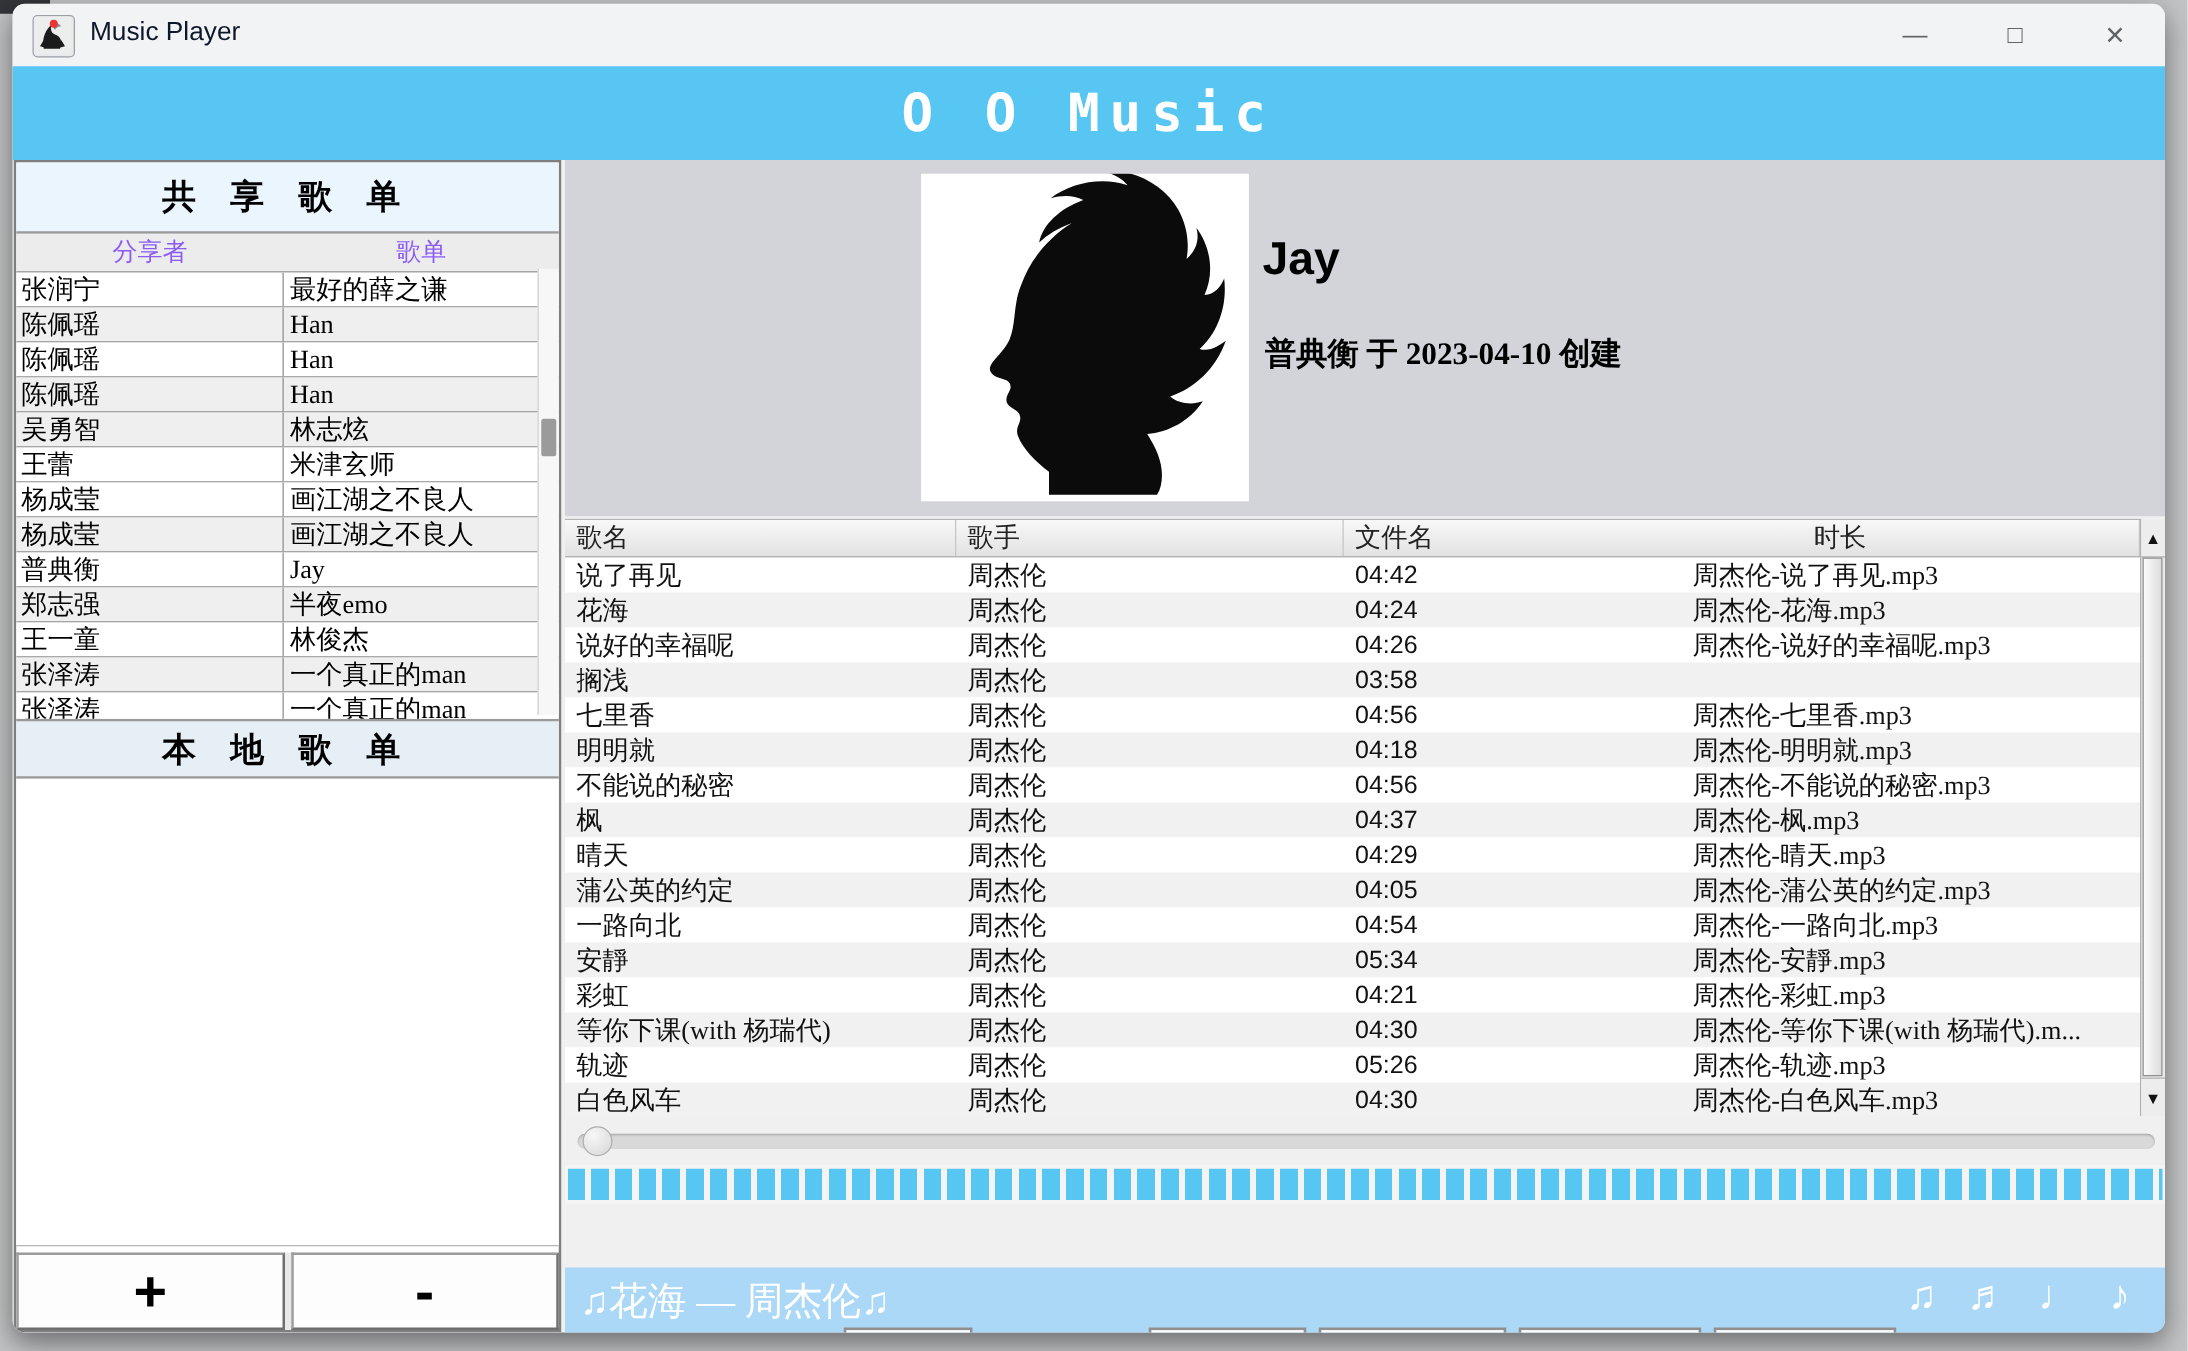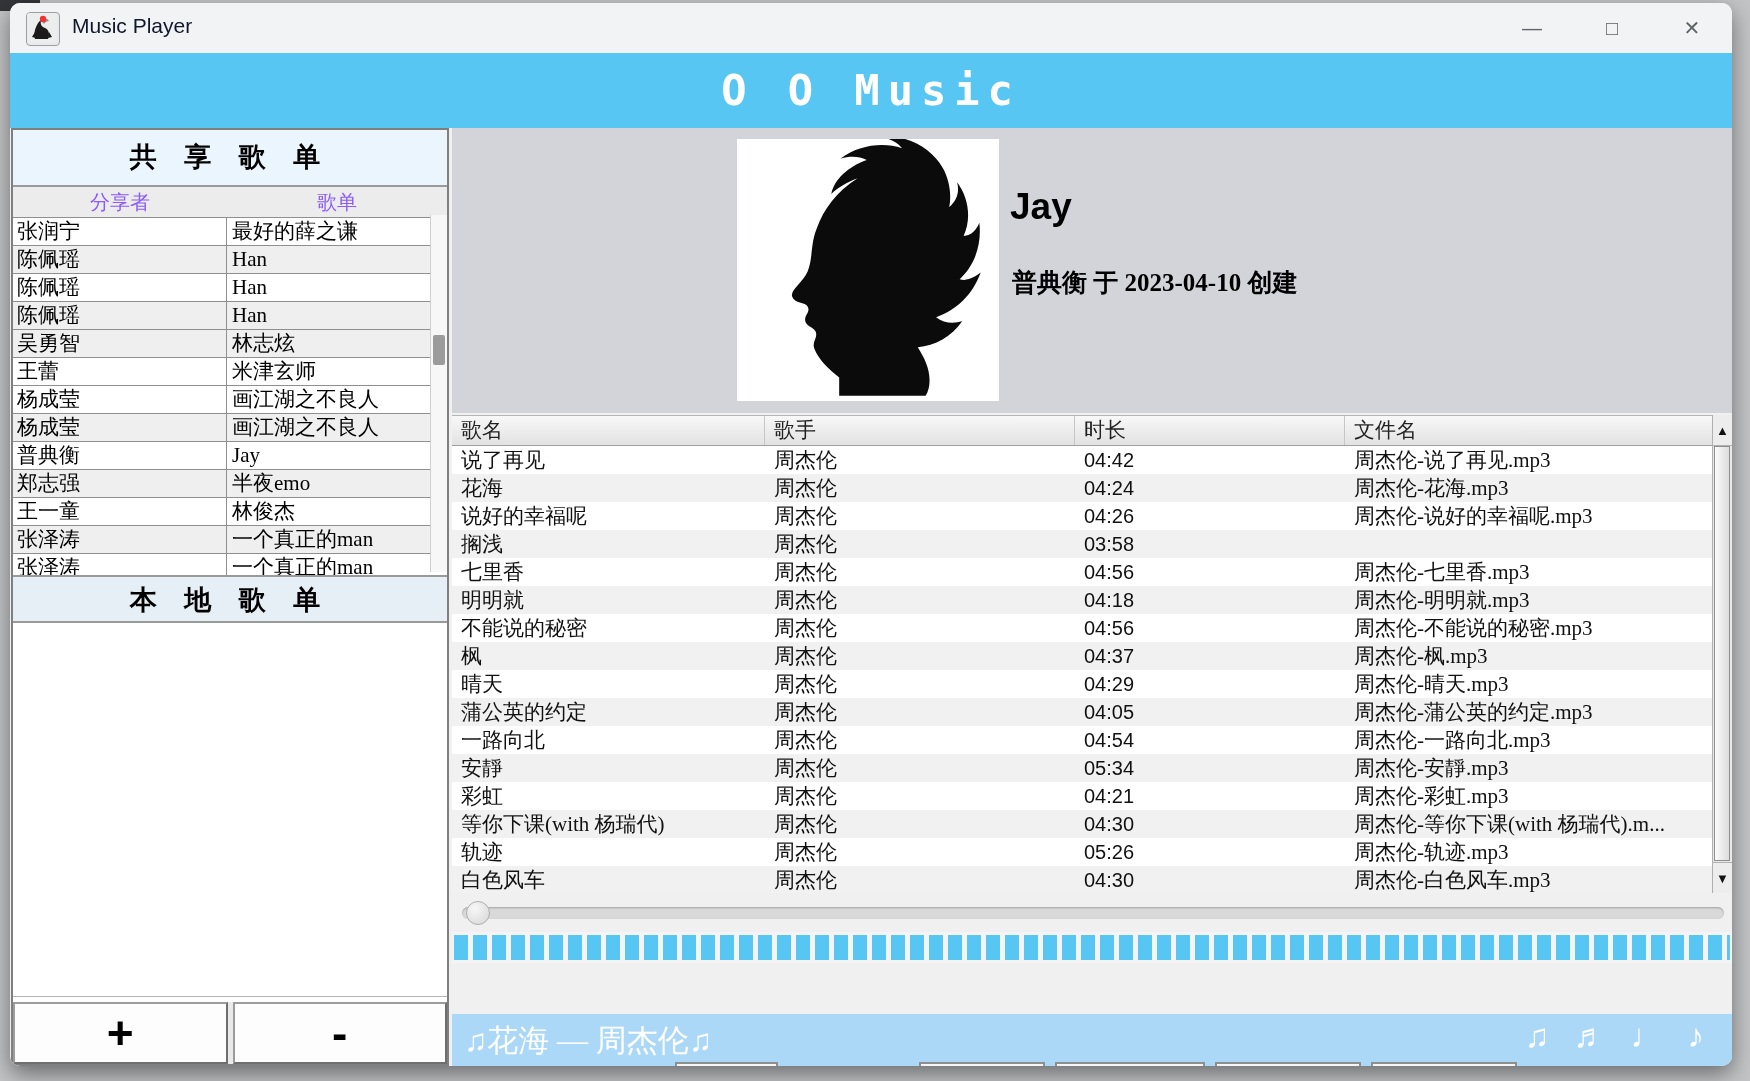--- a/index.html
+++ b/index.html
@@ -228,22 +228,22 @@
       </svg>
     </div>
     <div class="playlist-name">Jay</div>
     <div class="playlist-created">普典衡 于 2023-04-10 创建</div>
   </div>
 
   <div class="song-table">
     <div class="song-thead">
       <div class="hcell w1">歌名</div>
       <div class="hcell w2">歌手</div>
+      <div class="hcell w4">文件名</div>
       <div class="hcell w3">时长</div>
-      <div class="hcell w4">文件名</div>
     </div>
     <div class="song-rows">
         <div class="trow">
           <div class="tcell w1">说了再见</div>
           <div class="tcell w2">周杰伦</div>
           <div class="tcell w3 duration">04:42</div>
           <div class="tcell w4">周杰伦-说了再见.mp3</div>
         </div>
         <div class="trow alt">
           <div class="tcell w1">花海</div>

